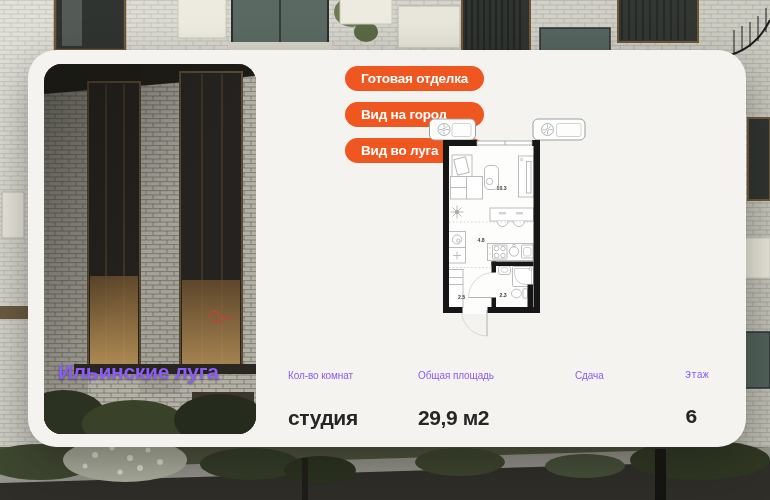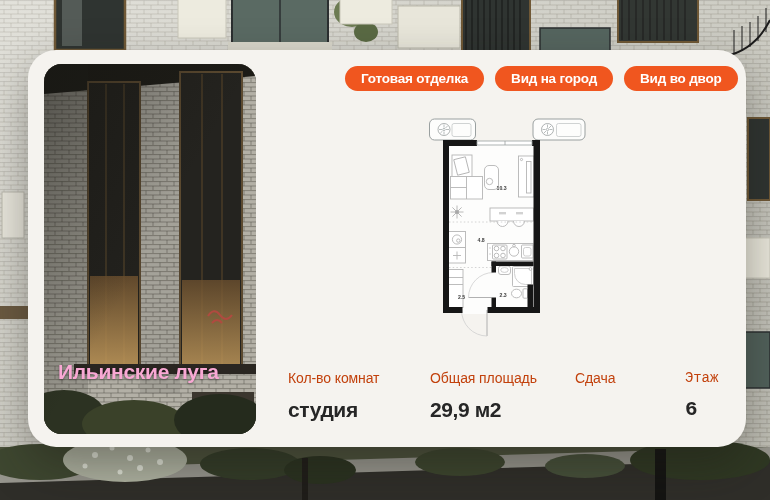--- a/index.html
+++ b/index.html
@@ -14,36 +14,36 @@
     position:absolute;left:28px;top:50px;width:718px;height:397px;
     background:var(--card-bg,#f5f3ef);border-radius:28px;
     box-shadow:0 18px 45px rgba(25,24,18,.38);
   }
   .photo{
     position:absolute;left:16px;top:14px;width:212px;height:370px;
     border-radius:18px;overflow:hidden;background:#1d1c18;cursor:pointer;
   }
   .photo svg{position:absolute;inset:0;}
   .photo-label{
-    position:absolute;left:14px;top:296px;color:#f9a8d4;
+    position:absolute;left:14px;top:296px;color:#8b5cf6;
     font-size:21px;font-weight:700;letter-spacing:-.3px;white-space:nowrap;
     text-shadow:0 1px 3px rgba(0,0,0,.45);
   }
-  .badges{position:absolute;left:317px;top:16px;display:flex;gap:11px;}
+  .badges{position:absolute;left:317px;top:16px;display:flex;gap:11px;flex-direction:column;}
   .badge{
     height:25px;padding:0 16px;border:none;border-radius:13px;
     background:var(--accent,#f0561f);color:#fff;
     font-family:inherit;font-size:13.5px;font-weight:700;letter-spacing:-.2px;
     display:flex;align-items:center;cursor:pointer;white-space:nowrap;
   }
   .plan{position:absolute;left:397px;top:66px;width:170px;height:240px;}
   .specs .spec{position:absolute;top:320px;}
-  .spec .label{font-size:14px;color:#c2410c;letter-spacing:-.1px;white-space:nowrap;}
-  .spec .value{margin-top:12px;font-size:21px;font-weight:700;color:#262626;letter-spacing:-.4px;white-space:nowrap;}
-  .spec-rooms{left:260px;} .spec-area{left:402px;} .spec-completion{left:547px;} .spec-floor{left:657px;font-family:Liberation Mono, monospace;}
+  .spec .label{font-size:10px;color:#8b5cf6;letter-spacing:-.1px;white-space:nowrap;}
+  .spec .value{margin-top:25px;font-size:21px;font-weight:700;color:#262626;letter-spacing:-.4px;white-space:nowrap;}
+  .spec-rooms{left:260px;} .spec-area{left:390px;} .spec-completion{left:547px;} .spec-floor{left:657px;font-family:Liberation Mono, monospace;}
 </style>
 </head>
 <body>
 
 <div class="bg">
 <svg width="770" height="500" viewBox="0 0 770 500">
   <defs>
     <pattern id="brick" width="14" height="9" patternUnits="userSpaceOnUse">
       <path d="M0,.6 H14 M0,5 H14 M4,.6 V5 M11,5 V9" stroke="rgba(128,126,115,.5)" stroke-width=".7" fill="none"></path>
     </pattern>
@@ -180,21 +180,21 @@
       <ellipse cx="90" cy="360" rx="52" ry="24" fill="#3a4129"></ellipse>
       <ellipse cx="176" cy="356" rx="46" ry="26" fill="#252b1d"></ellipse>
       <rect width="212" height="370" fill="url(#dusk)"></rect>
     </svg>
     <div class="photo-label">Ильинские луга</div>
   </div>
 
   <div class="badges">
     <button class="badge">Готовая отделка</button>
     <button class="badge">Вид на город</button>
-    <button class="badge">Вид во двор</button>
+    <button class="badge">Вид во луга</button>
   </div>
 
   <svg class="plan" viewBox="425 116 170 240">
     <defs>
       <g id="fan">
         <circle r="6" fill="#fff" stroke="#9aa0a0" stroke-width=".8"></circle>
         <circle r="1.2" fill="none" stroke="#9aa0a0" stroke-width=".7"></circle>
         <g stroke="#9aa0a0" stroke-width=".7">
           <line y1="-2" y2="-5"></line>
             <line y1="2" y2="5"></line>

